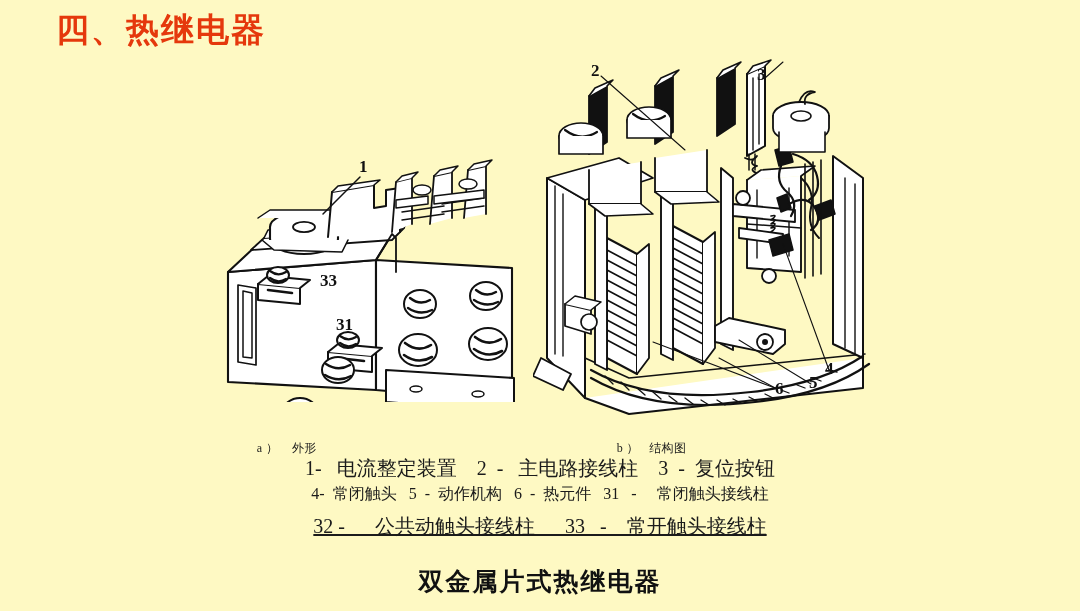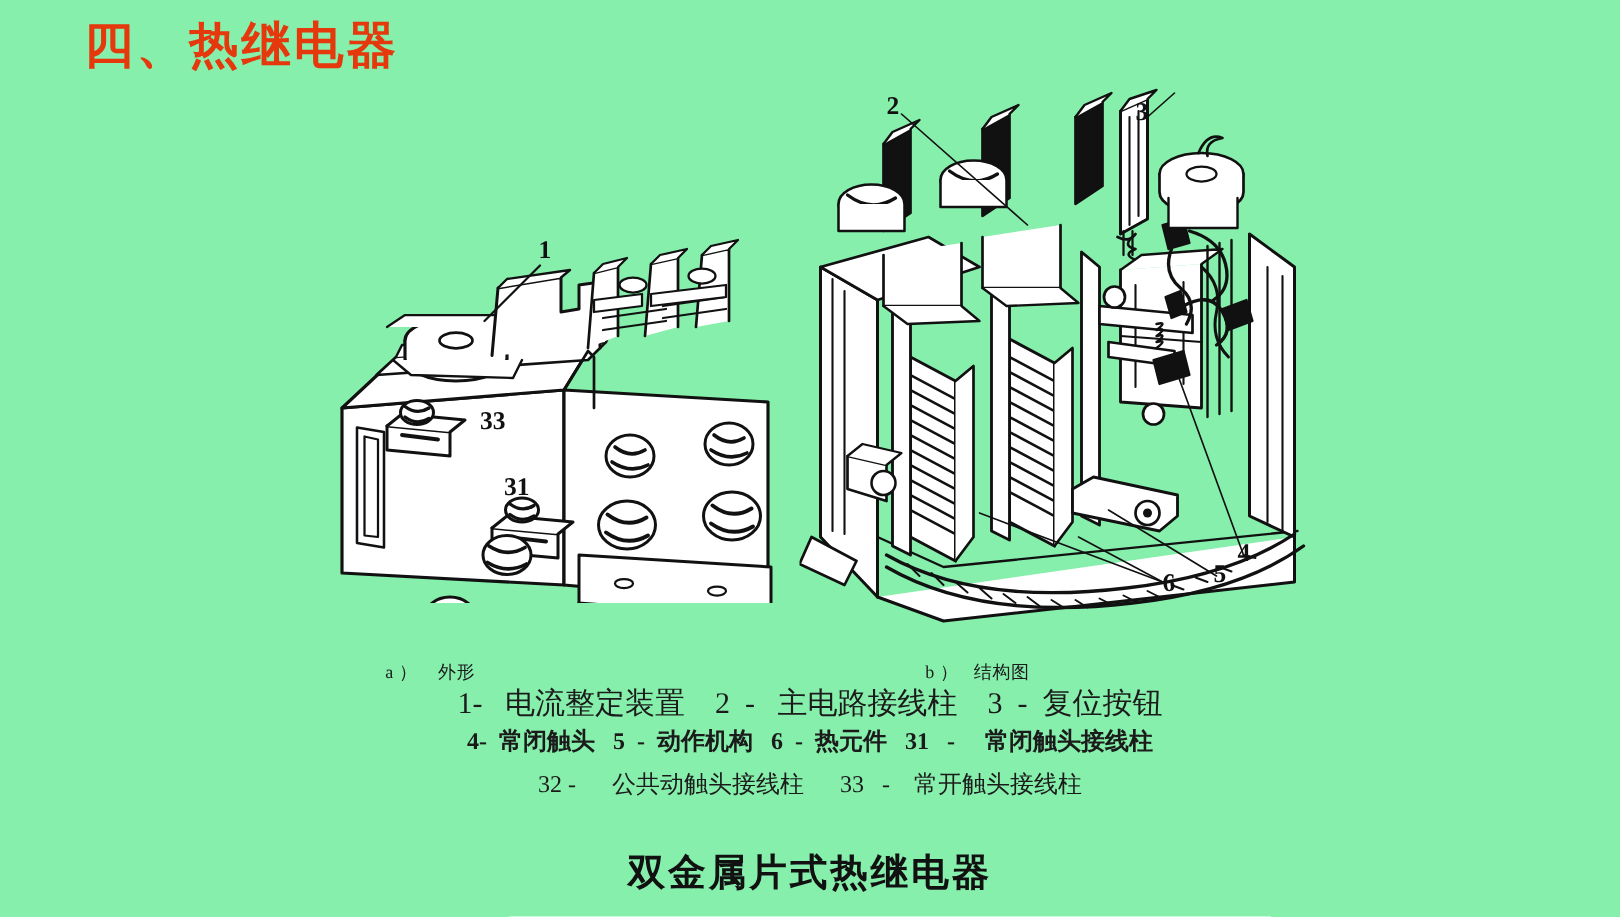--- a/index.html
+++ b/index.html
@@ -8,21 +8,21 @@
     padding: 0;
     background: #ffffff;
   }
   body {
     font-family: "Liberation Serif", "DejaVu Serif", serif;
   }
   #page {
     position: relative;
     width: 1080px;
     height: 611px;
-    background: #86efac;
+    background: #fef9c3;
     overflow: hidden;
   }
   
   #section-title {
     position: absolute;
     left: 56px;
     top: 12px;
     font-family: "DejaVu Sans", "Liberation Sans", sans-serif;
     font-weight: bold;
     font-size: 33px;
@@ -51,22 +51,22 @@
     font-family: "Liberation Serif", "DejaVu Serif", serif;
     color: #1b1b1b;
     white-space: pre;
   }
   #caption-ab {
     top: 425px;
     font-size: 12px;
     letter-spacing: 0.4px;
   }
   #legend-line-1 { top: 455px; font-size: 20px; }
-  #legend-line-2 { top: 484px; font-size: 16px; font-weight: bold; }
-  #legend-line-3 { top: 513px; font-size: 16px; }
+  #legend-line-2 { top: 484px; font-size: 16px; }
+  #legend-line-3 { top: 513px; font-size: 20px; text-decoration: underline; }
 
   #figure-title {
     position: absolute;
     top: 565px;
     width: 1080px;
     text-align: center;
     font-family: Liberation Serif, serif;
     font-weight: bold;
     font-size: 25px;
     letter-spacing: 2px;

